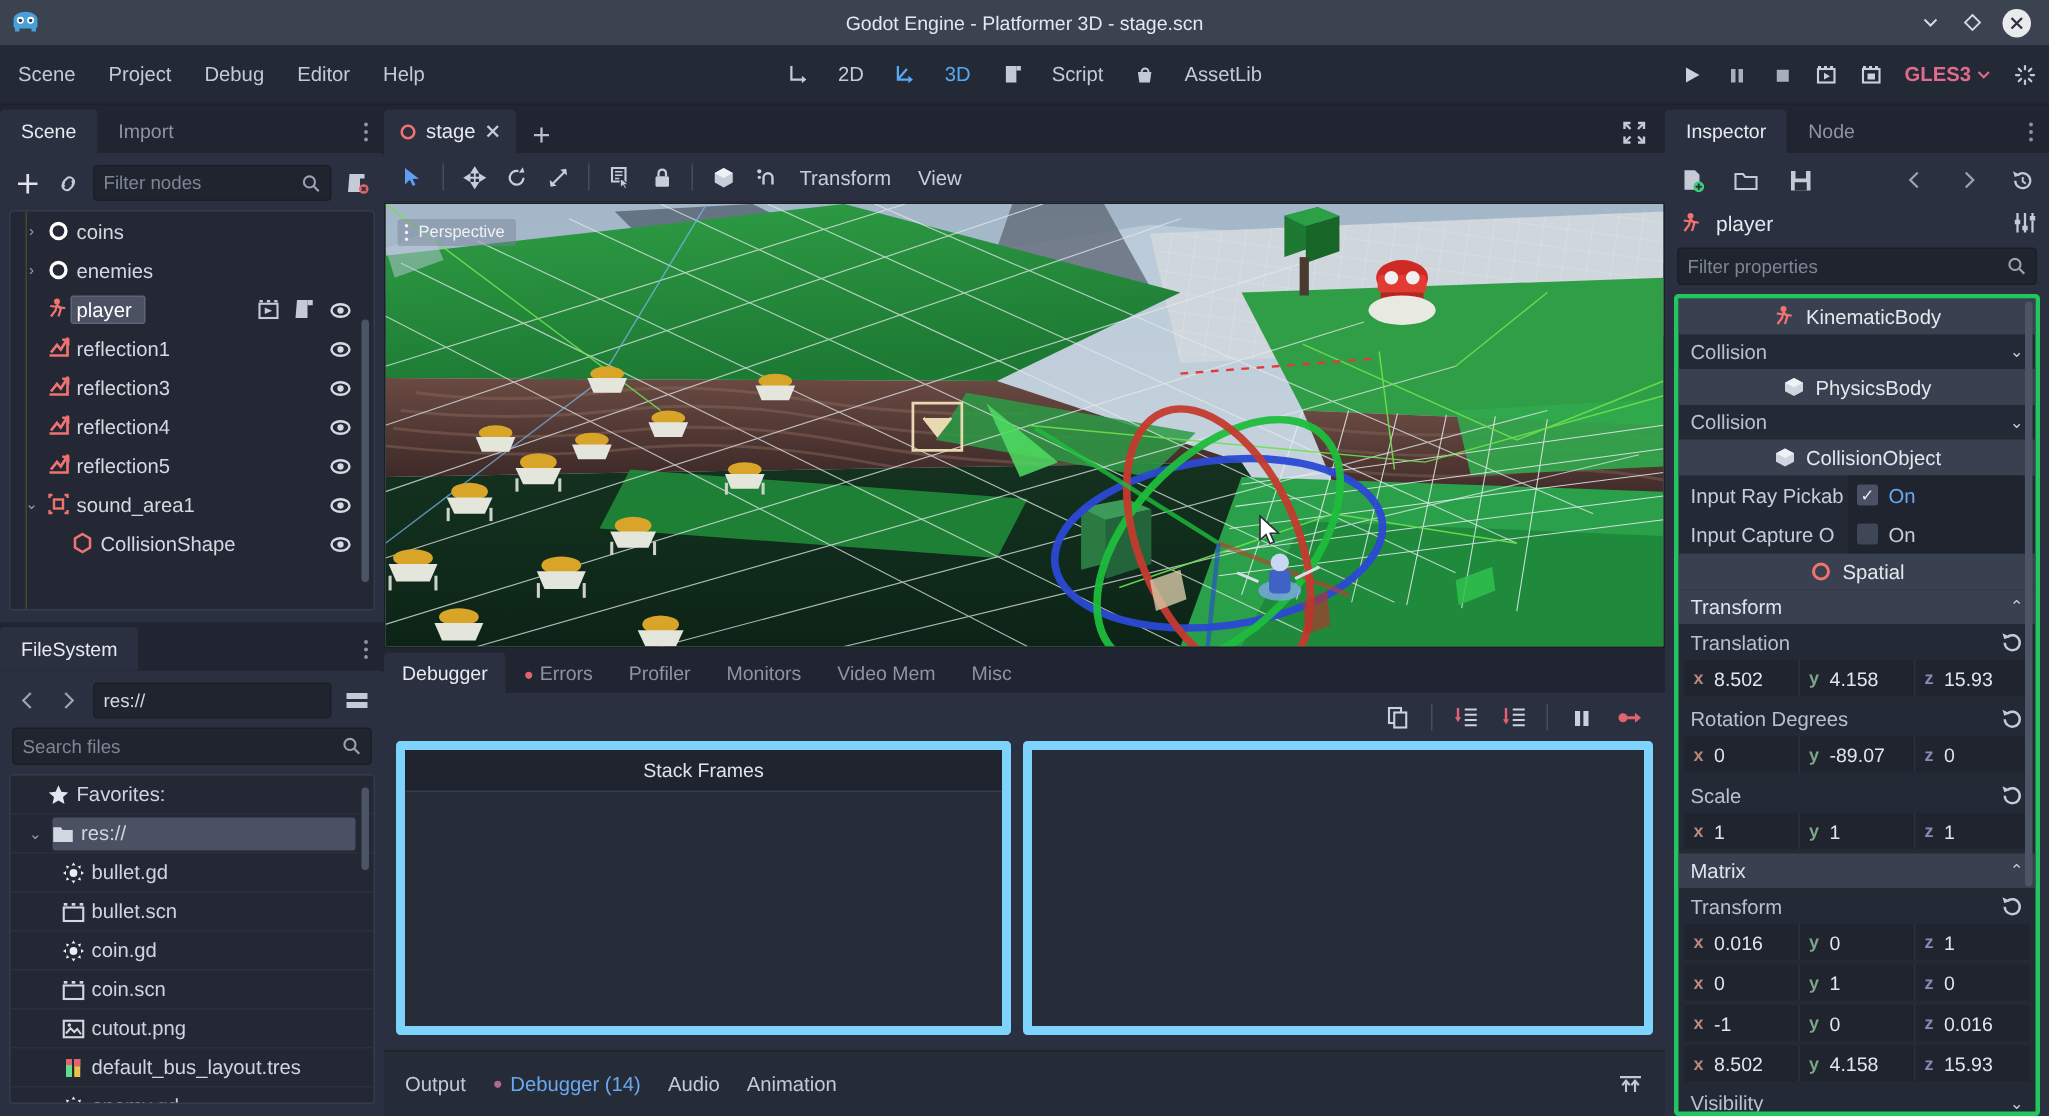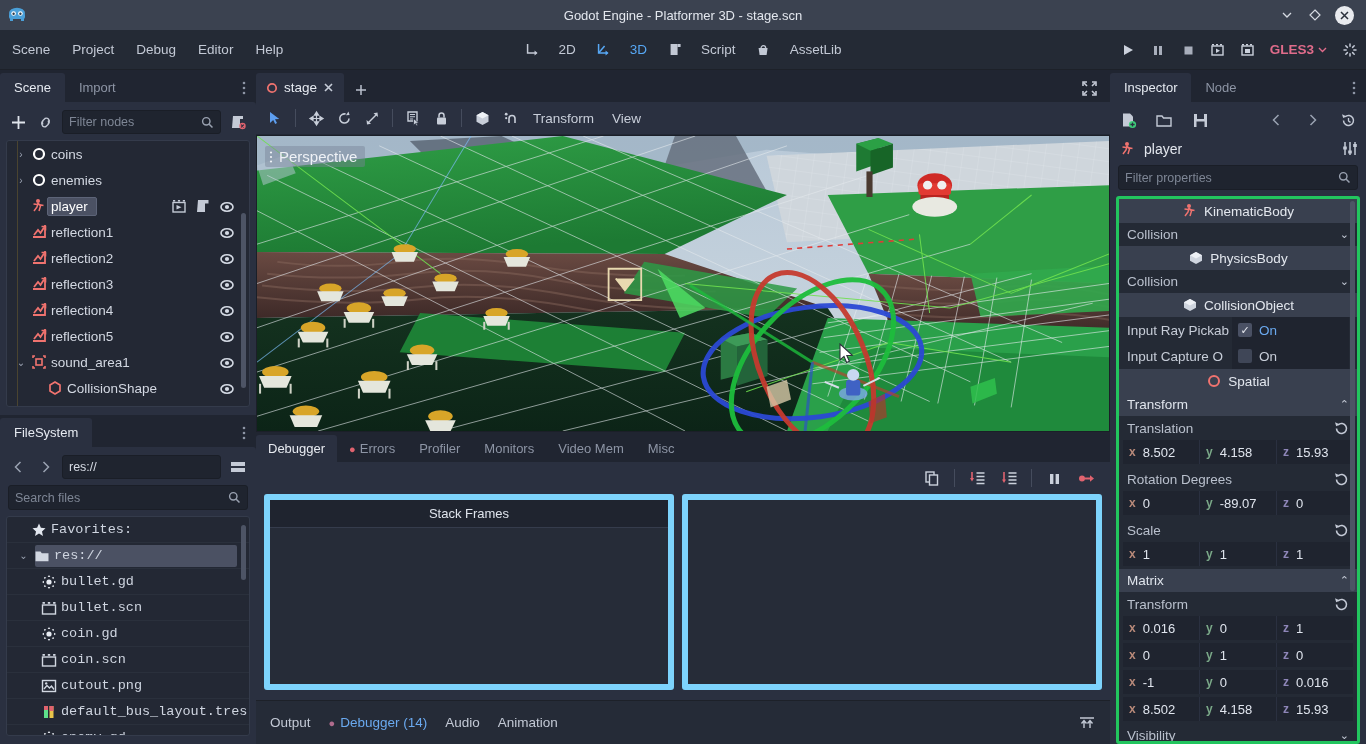--- a/index.html
+++ b/index.html
@@ -96,40 +96,40 @@
   }
   .trow .rights { margin-left:auto; display:flex; align-items:center; gap:8px; padding-right:16px; }
   .eye { width:14px;height:14px; }
   .guide { position:absolute; left:10px; top:0; bottom:0; width:1px; background:#4a4430; }
   .vscroll { position:absolute; right:3px; width:5px; background:#4d5465; border-radius:3px; }
   
   .fs-list { background:#232834; border:1px solid #343b4b; border-radius:3px; flex:1; overflow:hidden; position:relative; }
   .fsrow { display:flex; align-items:center; height:26px; padding-left:10px; font-size:13.5px; color:#cfd5e0; border-bottom:1px solid #2a303c;}
   .fsrow .ico { width:24px; display:flex; align-items:center; justify-content:center;}
   .fsrow.sel .selbox { background:#4b5163; border-radius:2px; display:block; position:absolute; left:28px; right:12px; height:22px; z-index:0;}
-  .fsrow .fname { position:relative; z-index:1;font-family:Liberation Mono, monospace; }
+  .fsrow .fname { position:relative; z-index:1; }
   
   #center { flex:1; display:flex; flex-direction:column; background:#f0abfc; min-width:0;}
   .scene-tabbar { height:32px; display:flex; align-items:flex-end; background:#202531; position:relative;}
   .scene-tab { display:flex; align-items:center; gap:6px; padding:7px 10px; background:#2a3040; border-radius:3px 3px 0 0; font-size:13.5px; color:#e6eaf1;}
   .scene-tab .closex { color:#c6ccd8; font-size:13px; }
   .addtab { padding:5px 10px; color:#b9c0cd; font-size:17px; line-height:1;}
   .maximize { margin-left:auto; padding:0 12px 5px 0; color:#c3c9d5;}
   .vp-toolbar {
     height:33px; background:#2a3040; display:flex; align-items:center; gap:2px; padding:0 6px;
     border-bottom:1px solid #222835;
   }
   .vt-btn { width:26px;height:24px; display:flex;align-items:center;justify-content:center; color:#c8ced9; border-radius:3px;}
   .vt-btn.active { color:#5d9ef0; }
   .vt-sep { width:1px; height:18px; background:#454c5d; margin:0 5px;}
   .vt-text { padding:3px 8px; font-size:13.5px; color:#c8ced9;}
   #viewport { flex:1; position:relative; overflow:hidden; background:#27482e; border:1px solid #1b1f28;}
   .persp-label {
     position:absolute; left:8px; top:10px; display:flex; align-items:center; gap:6px;
-    background:rgba(120,130,150,.45); color:#eef1f6; font-size:15px; padding:2px 8px 2px 4px; border-radius:2px;
+    background:rgba(120,130,150,.45); color:#eef1f6; font-size:11px; padding:2px 8px 2px 4px; border-radius:2px;
   }
   .persp-dots { color:#e8ebf1; font-size:11px; line-height:.8; }
   
   #bottom-dock { height:268px; display:flex; flex-direction:column; background:#202531;}
   .dbg-tabs { height:30px; display:flex; align-items:flex-end; }
   .dtab { padding:6px 12px; font-size:13px; color:#8d95a5; }
   .dtab.active { background:#2a3040; color:#e8ebf1; border-radius:3px 3px 0 0;}
   .dtab .errdot { color:#e0636f; margin-right:4px; font-size:11px;}
   .dbg-body { flex:1; background:#2a3040; display:flex; flex-direction:column; padding:0 0 0 0; min-height:0;}
   .dbg-toolbar { height:32px; display:flex; align-items:center; justify-content:flex-end; gap:12px; padding-right:14px;}
@@ -421,40 +421,20 @@
                 <span style="width:0px"></span>
                 <span class="arrow"></span>
                 <span class="nicon">
                   <svg width="16" height="16" viewBox="0 0 16 16">
                     <path d="M2 13 h12 v-12" stroke="#f0736f" stroke-width="1.8" fill="none"></path>
                     <path d="M3 11 L7 6 L9.5 9 L13 3.5" stroke="#f0736f" stroke-width="1.8" fill="none"></path>
                     <path d="M10.5 2.5 h4 v4" stroke="#f0736f" stroke-width="1.6" fill="none"></path>
                   </svg>
                 </span>
                 <span class="label">reflection1</span>
-                <span class="rights">
-                  <span class="eye">
-                    <svg width="16" height="16" viewBox="0 0 16 16">
-                      <ellipse cx="8" cy="8" rx="6" ry="4.2" stroke="#d4dae4" stroke-width="1.6" fill="none"></ellipse>
-                      <circle cx="8" cy="8" r="2.1" fill="#d4dae4"></circle>
-                    </svg>
-                  </span>
-                </span>
-              </div>
-              <div class="trow">
-                <span style="width:0px"></span>
-                <span class="arrow"></span>
-                <span class="nicon">
-                  <svg width="16" height="16" viewBox="0 0 16 16">
-                    <path d="M2 13 h12 v-12" stroke="#f0736f" stroke-width="1.8" fill="none"></path>
-                    <path d="M3 11 L7 6 L9.5 9 L13 3.5" stroke="#f0736f" stroke-width="1.8" fill="none"></path>
-                    <path d="M10.5 2.5 h4 v4" stroke="#f0736f" stroke-width="1.6" fill="none"></path>
-                  </svg>
-                </span>
-                <span class="label">reflection2</span>
                 <span class="rights">
                   <span class="eye">
                     <svg width="16" height="16" viewBox="0 0 16 16">
                       <ellipse cx="8" cy="8" rx="6" ry="4.2" stroke="#d4dae4" stroke-width="1.6" fill="none"></ellipse>
                       <circle cx="8" cy="8" r="2.1" fill="#d4dae4"></circle>
                     </svg>
                   </span>
                 </span>
               </div>
               <div class="trow">

